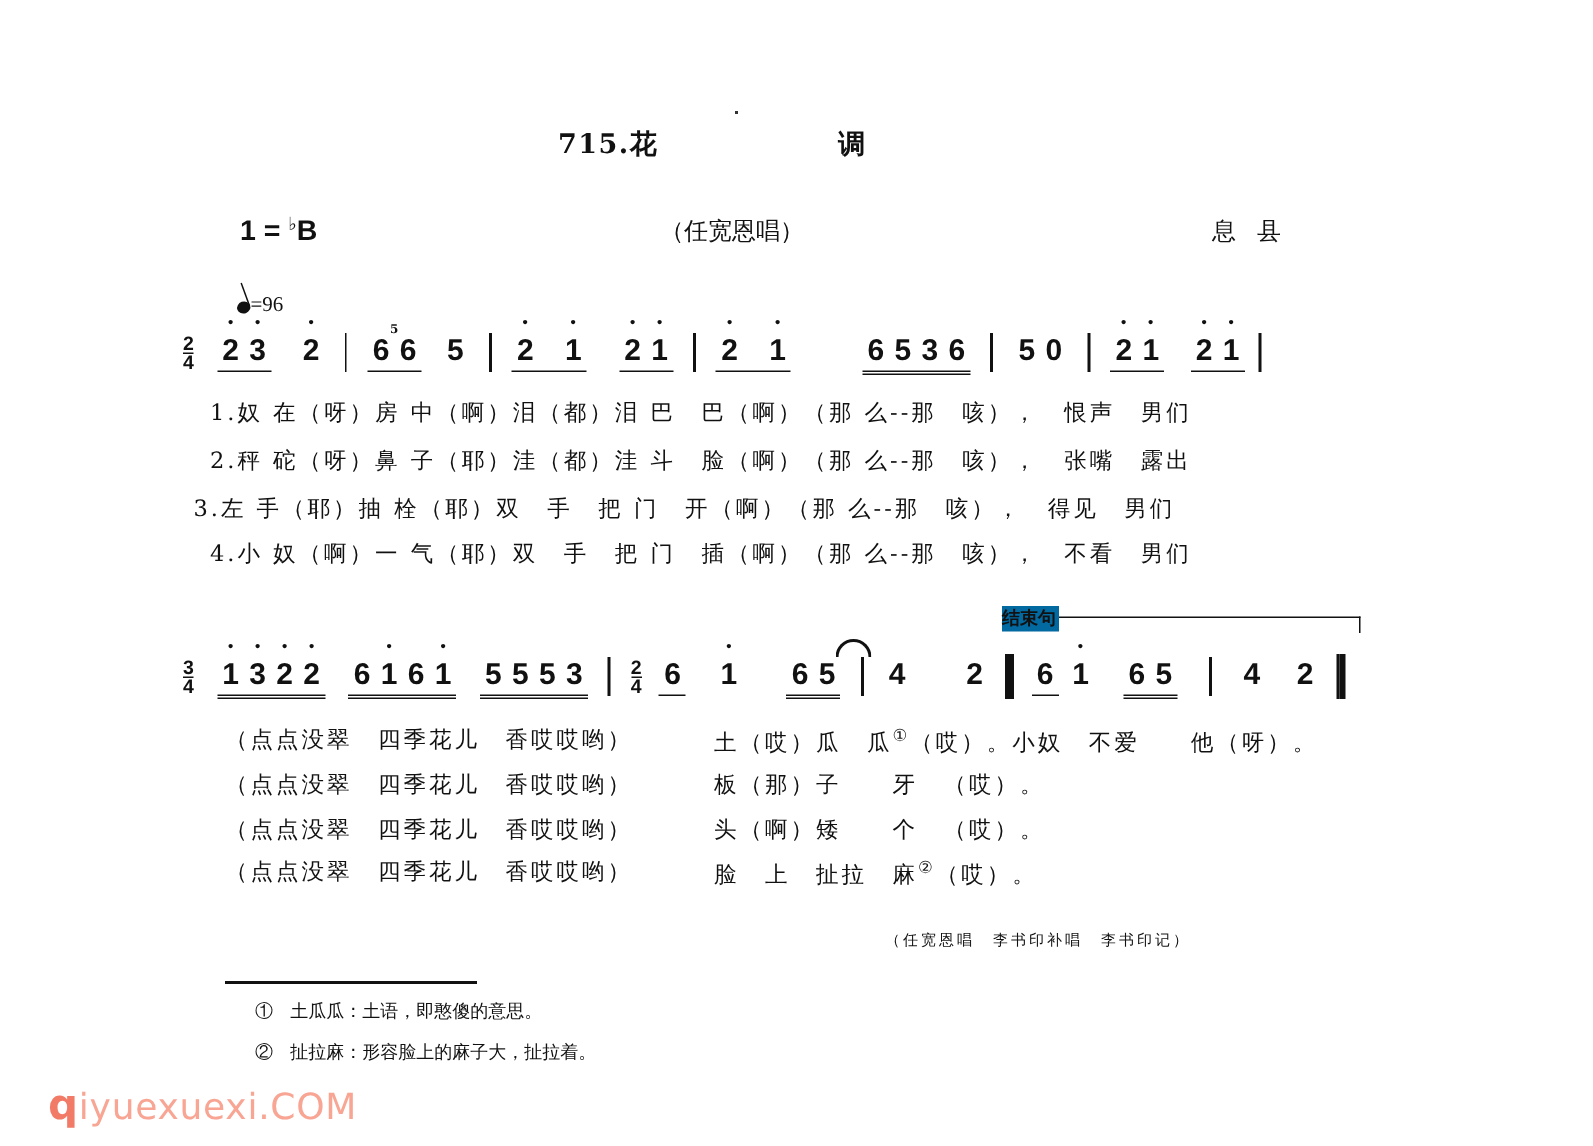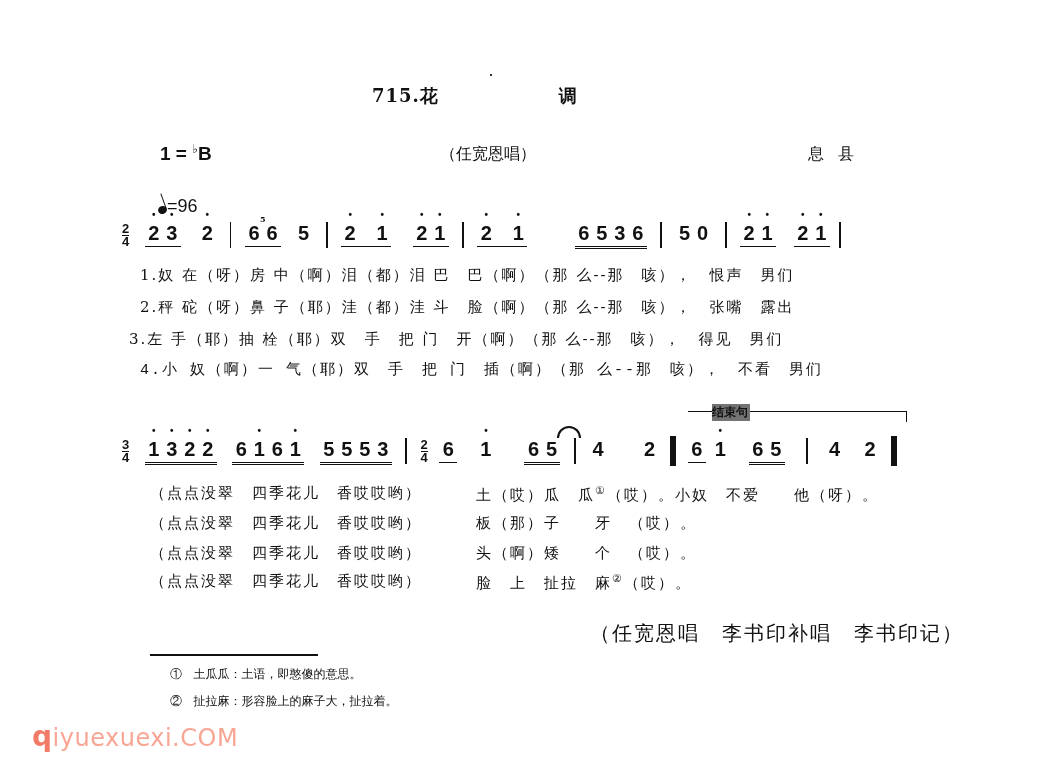--- a/index.html
+++ b/index.html
@@ -6,39 +6,39 @@
   body { width: 1062px; height: 764px; position: relative; overflow: hidden;
          font-family: "DejaVu Serif", "Liberation Serif", serif; color: #111; }
   .abs { position: absolute; white-space: nowrap; }
   .title { left: 372px; top: 84px; font-size: 18px; font-weight: bold; letter-spacing: 1px; }
   .title .gap { display: inline-block; width: 120px; }
   .dot-mark { left: 490px; top: 74px; width: 2px; height: 2px; background: #333; }
   .key { left: 160px; top: 142px; font-size: 19px; font-weight: bold; font-family: "Liberation Sans", sans-serif; }
   .key sup { font-size: 12px; font-weight: normal; }
   .subtitle { left: 440px; top: 144px; font-size: 16px; }
   .region { left: 808px; top: 144px; font-size: 16px; letter-spacing: 14px; }
-  .tempo { left: 158px; top: 196px; font-size: 18px; font-family: Liberation Sans, sans-serif; }
+  .tempo { left: 158px; top: 196px; font-size: 14px; font-family: Liberation Serif, serif; }
   .tempo .note { display: inline-block; width: 9px; height: 8px; border-radius: 50%; background: #111; transform: rotate(-20deg); vertical-align: -2px; position: relative; }
   .tempo .note::after { content: ""; position: absolute; right: 0; bottom: 4px; width: 1.5px; height: 16px; background: #111; }
   .staff { font-family: "Liberation Sans", sans-serif; font-weight: bold; font-size: 20px; }
   .ts { display: inline-block; text-align: center; font-size: 13px; line-height: 12px; vertical-align: middle; }
   .ts span { display: block; }
   .ts .bar-frac { border-top: 1.5px solid #111; }
   .n { display: inline-block; position: relative; text-align: center; width: 18px; }
   .n.hi::before { content: "•"; position: absolute; top: -13px; left: 0; right: 0; font-size: 10px; }
   .u1 { border-bottom: 1.5px solid #111; }
   .u2 { border-bottom: 3.5px double #111; }
   .grp { display: inline-block; padding-bottom: 1px; }
   .bar { display: inline-block; width: 1.5px; height: 26px; background: #111; vertical-align: middle; margin: 0 8px; }
   .dbar { display: inline-block; width: 6px; height: 30px; border-left: 2px solid #111; border-right: 4px solid #111; vertical-align: middle; margin: 0 6px; box-sizing: border-box; }
   .lyric-row { font-size: 15px; letter-spacing: 2px; text-align: center; }
   .tie { position: absolute; width: 20px; height: 10px; border: 2px solid #111; border-bottom: none; border-radius: 12px 12px 0 0; }
   .bracket { position: absolute; border-top: 1.2px solid #111; border-right: 1.2px solid #111; height: 10px; }
   .bracket-label { font-size: 12px; font-weight: bold; }
-  .credits { left: 590px; top: 620px; font-size: 20px; letter-spacing: 2px; }
+  .credits { left: 590px; top: 620px; font-size: 10px; letter-spacing: 2px; }
   .rule { left: 150px; top: 654px; width: 168px; height: 1.5px; background: #111; }
   .note-text { font-size: 12px; }
   .watermark { left: 32px; top: 720px; font-size: 24px; color: #f8a594; font-family: "DejaVu Sans", sans-serif; letter-spacing: 0.5px; }
   .watermark b { color: #f27b68; font-size: 28px; }
   .sup { font-size: 11px; vertical-align: super; }
 </style>
 </head>
 <body>
 
 <div class="abs title">
@@ -74,24 +74,24 @@
   <span class="bar"></span>
   <span class="grp u1"><span class="n hi">2</span><span class="n hi">1</span></span>
   <span class="grp u1" style="margin-left:12px"><span class="n hi">2</span><span class="n hi">1</span></span>
   <span class="bar" style="margin-left:4px"></span>
 </div>
 <div class="abs" style="left:260px; top:214px; font-size:8px; font-weight:bold;">5</div>
 
 <div class="abs lyric-row" style="left:140px; top:266px;">1.奴 在（呀）房 中（啊）泪（都）泪 巴　巴（啊）（那 么--那　咳），　恨声　男们</div>
 <div class="abs lyric-row" style="left:140px; top:298px;">2.秤 砣（呀）鼻 子（耶）洼（都）洼 斗　脸（啊）（那 么--那　咳），　张嘴　露出</div>
 <div class="abs lyric-row" style="left:129px; top:330px;">3.左 手（耶）抽 栓（耶）双　手　把 门　开（啊）（那 么--那　咳），　得见　男们</div>
-<div class="abs lyric-row" style="left:140px; top:360px;font-family:Liberation Mono, monospace;">4.小 奴（啊）一 气（耶）双　手　把 门　插（啊）（那 么--那　咳），　不看　男们</div>
+<div class="abs lyric-row" style="left:140px; top:360px;">4.小 奴（啊）一 气（耶）双　手　把 门　插（啊）（那 么--那　咳），　不看　男们</div>
 
 <div class="bracket" style="left:688px; top:411px; width:218px;"></div>
-<div class="abs bracket-label" style="left:712px; top:404px; background:#737373; padding-right:2px;">结束句</div>
+<div class="abs bracket-label" style="left:668px; top:404px; background:#0369a1; padding-right:2px;">结束句</div>
 
 <div class="abs staff" style="left:122px; top:436px;">
   <span class="ts"><span>3</span><span class="bar-frac">4</span></span>
   <span class="grp u2" style="margin-left:10px"><span class="n hi">1</span><span class="n hi">3</span><span class="n hi">2</span><span class="n hi">2</span></span>
   <span class="grp u2" style="margin-left:10px"><span class="n">6</span><span class="n hi">1</span><span class="n">6</span><span class="n hi">1</span></span>
   <span class="grp u2" style="margin-left:10px"><span class="n">5</span><span class="n">5</span><span class="n">5</span><span class="n">3</span></span>
   <span class="bar"></span>
   <span class="ts"><span>2</span><span class="bar-frac">4</span></span>
   <span class="grp u1" style="margin-left:6px"><span class="n">6</span></span>
   <span class="n hi" style="margin-left:14px">1</span>

